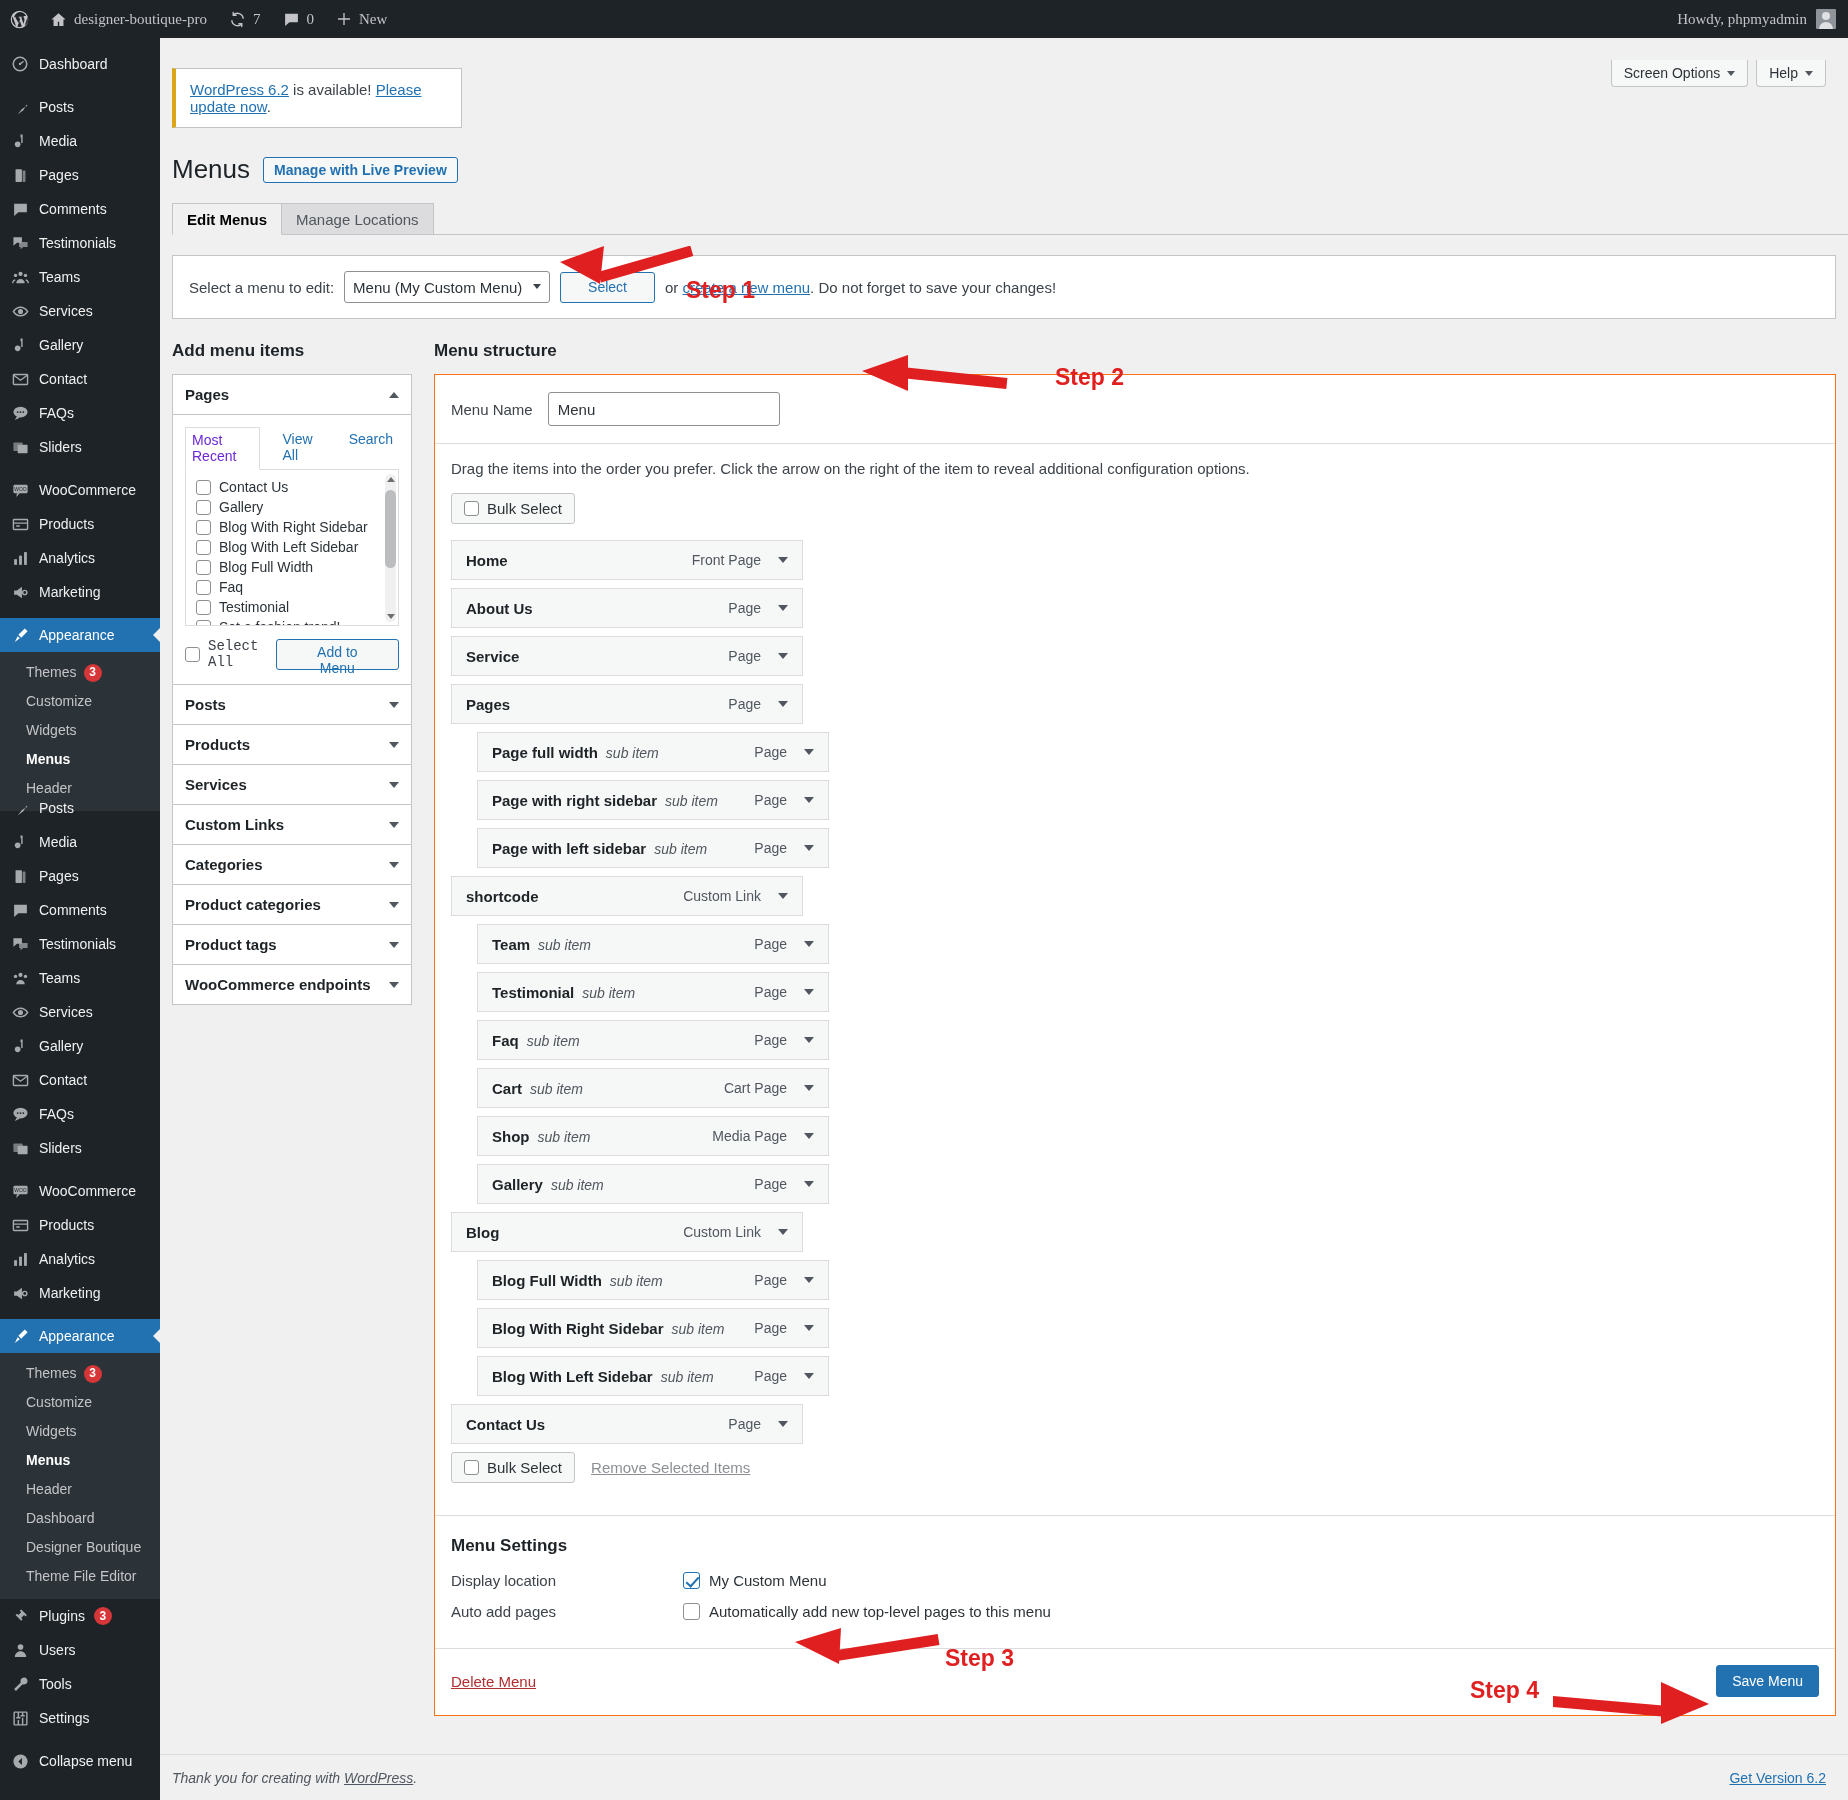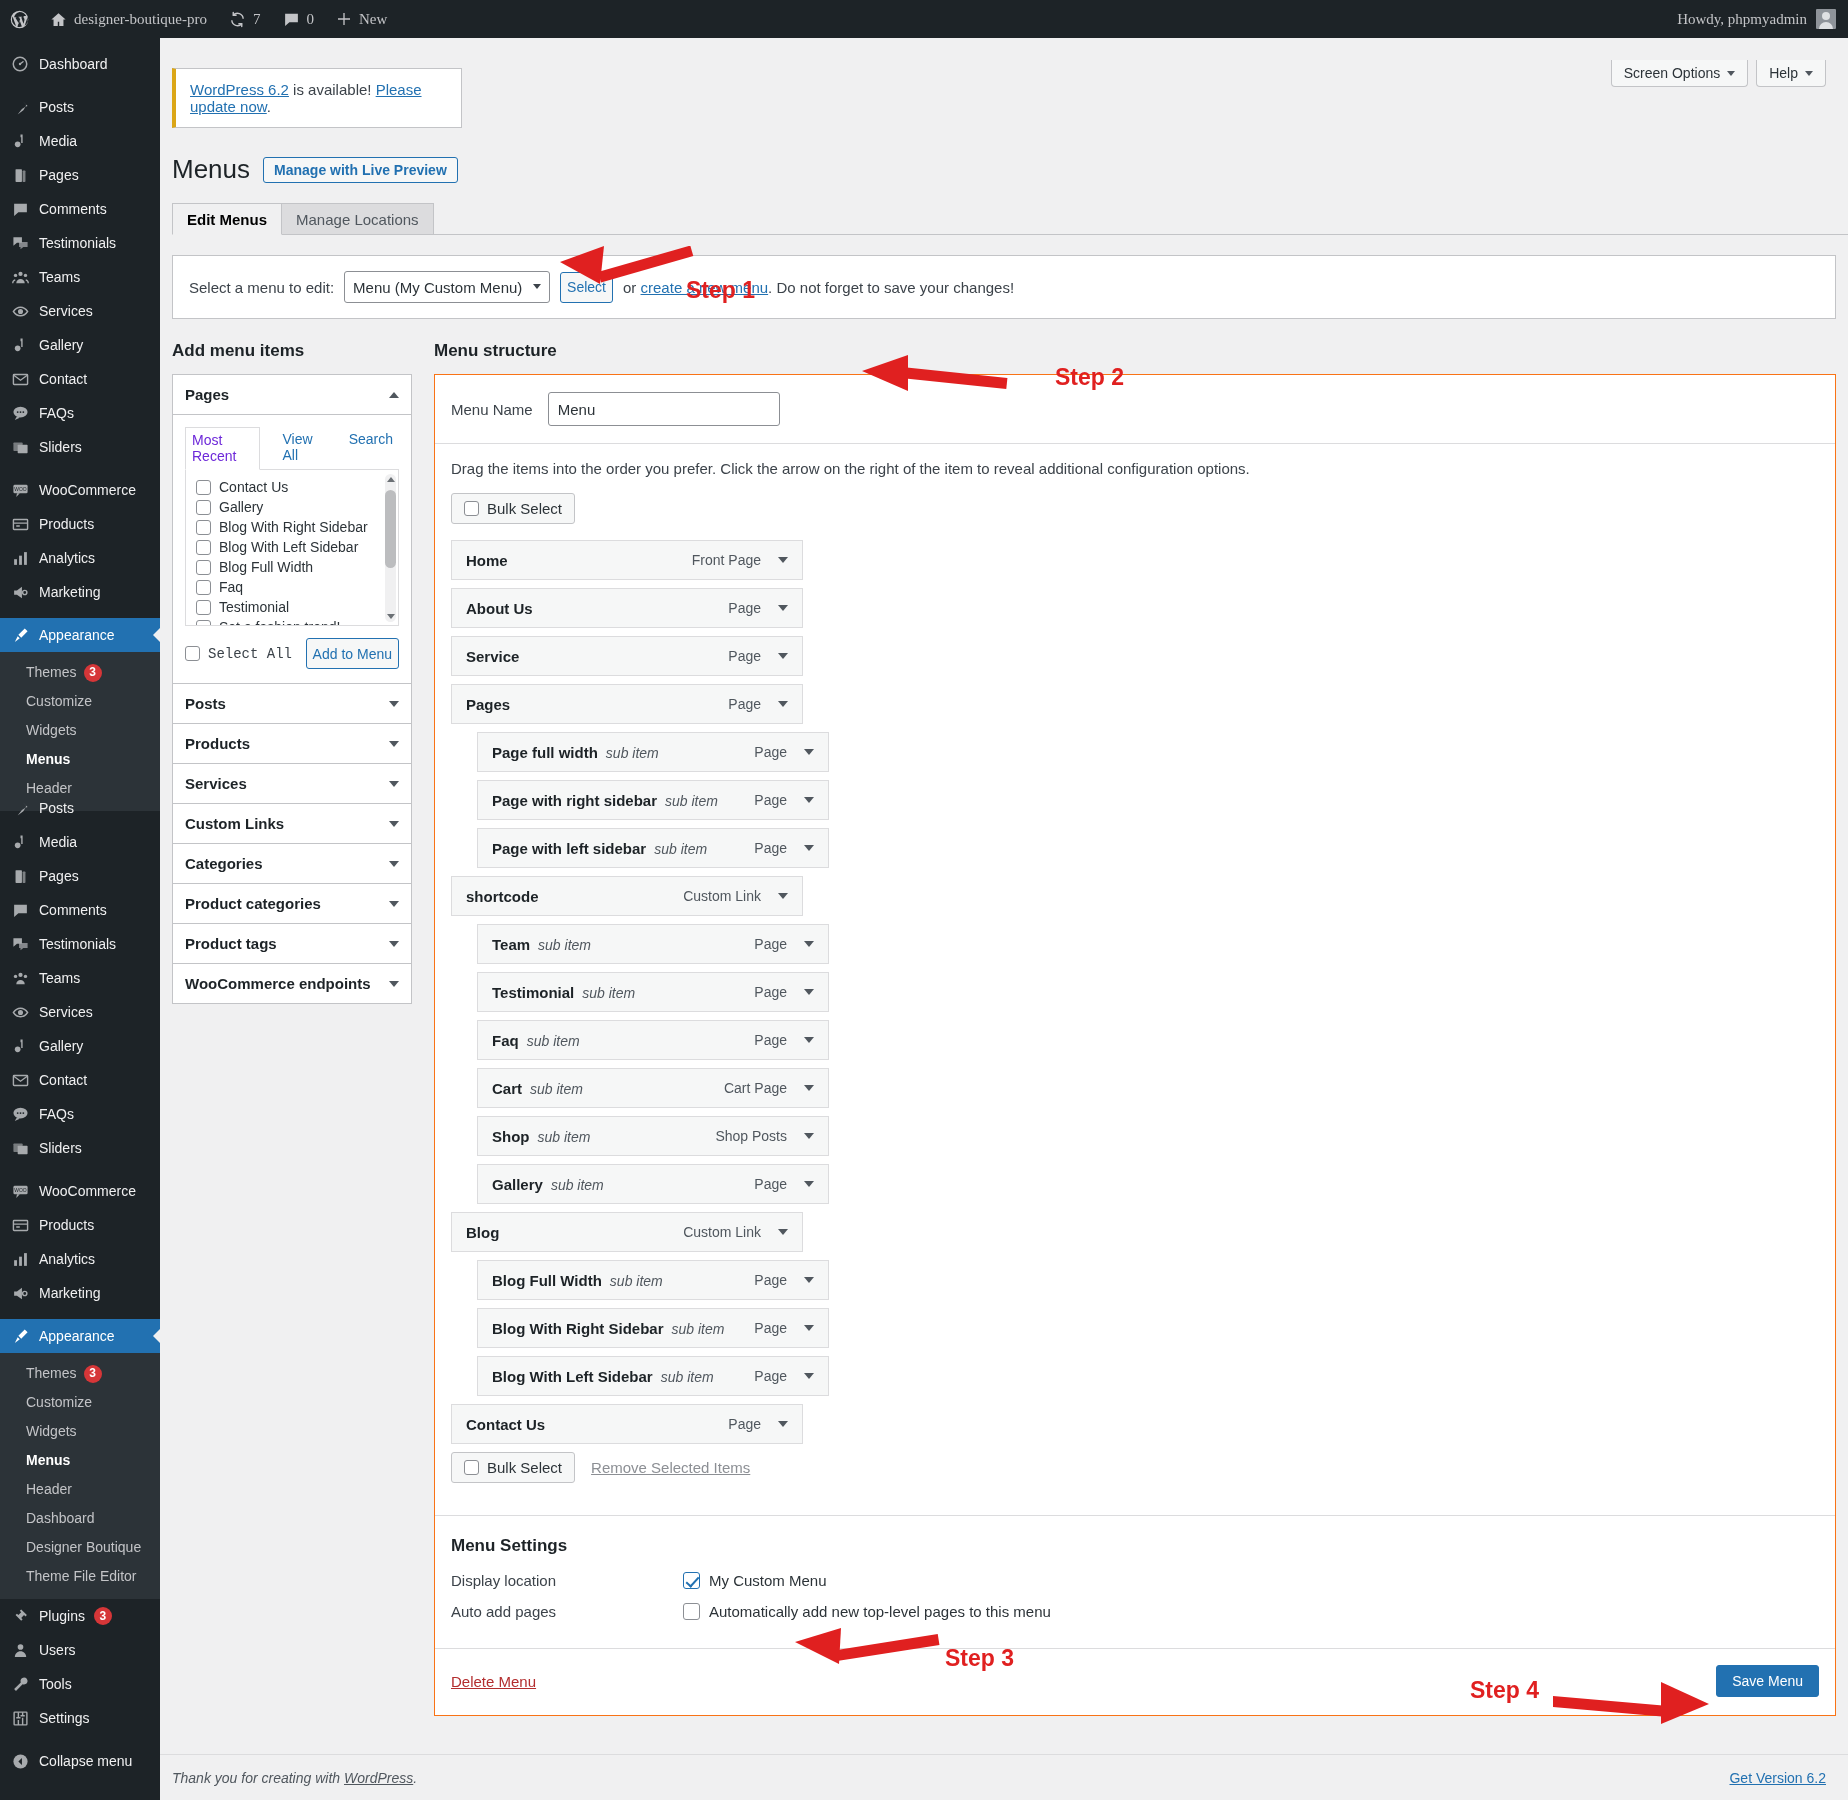--- a/index.html
+++ b/index.html
@@ -101,21 +101,21 @@
   select.menu-dd {
     font-family:"Liberation Sans", sans-serif; font-size:15px; color:#2c3338;
     border:1px solid #8c8f94; border-radius:3px; background:#fff; padding:5px 26px 5px 8px;
     height:32px; appearance:none;
   }
   .dd-wrap { position:relative; display:inline-block; }
   .dd-wrap::after{ content:""; position:absolute; right:9px; top:13px; width:0;height:0;
     border-left:4px solid transparent;border-right:4px solid transparent;border-top:5px solid #3c434a; pointer-events:none;}
   .btn-secondary {
     background:#f6f7f7; border:1px solid #2271b1; color:#2271b1; border-radius:3px;
-    padding:4px 6px; font-size:14px; height:31px;
+    padding:4px 27px; font-size:14px; height:31px;
   }
   .msb-text a { color:#2271b1; }
 
   
   .cols { display:flex; margin: 22px 12px 0 12px; gap: 22px; align-items:flex-start; }
   .col-left { width: 240px; flex:0 0 240px; }
   .col-right { flex:1; }
   h2.col-head { font-size:17px; font-weight:600; color:#1d2327; margin-bottom: 13px; }
 
   .accordion { background:#fff; border:1px solid #c3c4c7; }
@@ -938,21 +938,21 @@
                   <span>Cart Page</span>
                   <span class="tri"></span>
                 </span>
             </div>
             <div class="mrow w-sub depth1">
               <span class="title">
                   <span>Shop</span>
                   <span class="subtag">sub item</span>
                 </span>
               <span class="right">
-                  <span>Shop Posts</span>
+                  <span>Media Page</span>
                   <span class="tri"></span>
                 </span>
             </div>
             <div class="mrow w-sub depth1">
               <span class="title">
                   <span>Gallery</span>
                   <span class="subtag">sub item</span>
                 </span>
               <span class="right">
                   <span>Page</span>

